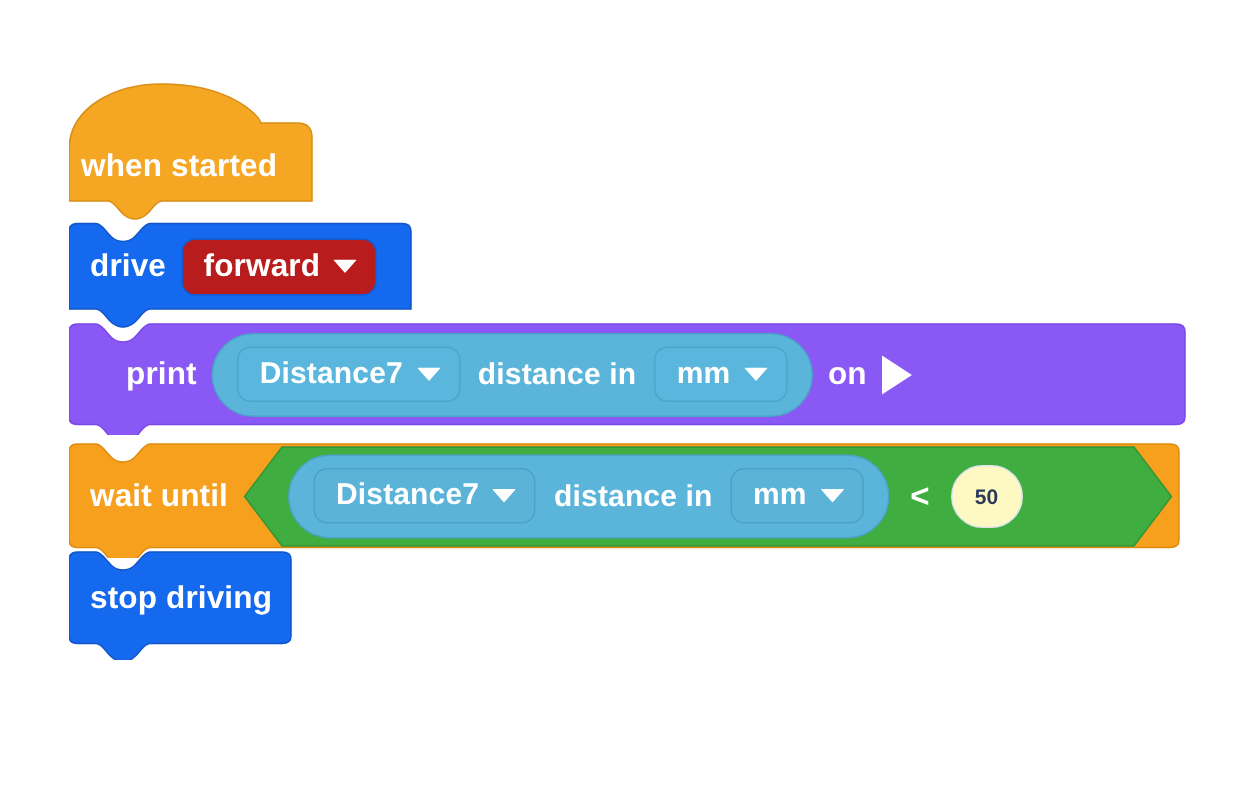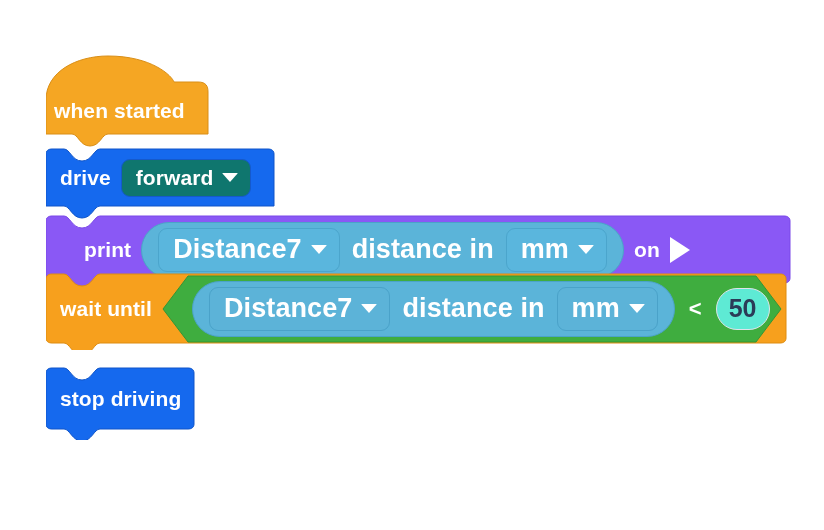--- a/index.html
+++ b/index.html
@@ -34,33 +34,33 @@
     position:absolute;left:0;top:0;height:100%;
     display:flex;align-items:center;gap:10px;
     padding-left:14px;box-sizing:border-box;
   }
 
   
   .blk-drive{left:46px;top:148px;width:230px;height:84px;}
   
   .blk-print{left:46px;top:214px;width:744px;height:72px;}
   
-  .blk-wait{left:46px;top:272px;width:612px;height:74px;}
+  .blk-wait{left:46px;top:294px;width:612px;height:74px;}
   
   .blk-stop{left:46px;top:366px;width:144px;height:70px;}
 
   
   .dd{
     display:inline-flex;align-items:center;gap:9px;
     border-radius:9px;
     padding:7px 12px 8px 14px;
     box-sizing:border-box;
   }
   .dd .lbl{font-size:21px;}
-  .dd-blue{background:#0f766e;border:1px solid #1559cc;}
+  .dd-blue{background:#b91c1c;border:1px solid #1559cc;}
   .dd-purple{background:#8a5cf6;border:1px solid #7a4bec;}
   .dd-lightblue{background:#5ab6dd;border:1px solid #4ba5cc;}
   .dd-lightblue2{background:#5cb3d8;border:1px solid #4aa2c9;}
 
   .caret{
     width:0;height:0;
     border-left:8px solid transparent;
     border-right:8px solid transparent;
     border-top:9px solid #ffffff;
     border-radius:1px;
@@ -69,46 +69,46 @@
 
   
   .reporter{
     display:inline-flex;align-items:center;gap:12px;
     background:#5BB4D9;
     border:1px solid #4ba3c8;
     border-radius:999px;
     height:56px;padding:0 16px;
     box-sizing:border-box;
   }
-  .reporter .lbl{font-size:27px;text-align:center;}
+  .reporter .lbl{font-size:20px;text-align:center;}
 
   
   .hex{
     position:relative;
     display:inline-flex;align-items:center;
     height:68px;
     padding:0 30px;
     box-sizing:border-box;
   }
   .hex .hex-bg{position:absolute;left:0;top:0;}
   .hex .hex-inner{
     position:relative;z-index:2;
     display:inline-flex;align-items:center;gap:14px;
   }
 
   
   .num{
     display:inline-flex;align-items:center;justify-content:center;
-    background:#5eead4;
+    background:#fef9c3;
     border:1px solid #dfe3ea;
     border-radius:999px;
     min-width:48px;height:42px;
     padding:0 12px;
     box-sizing:border-box;
-    color:#2b3b57;font-weight:bold;font-size:25px;
+    color:#2b3b57;font-weight:bold;font-size:14px;
   }
 
   .op{color:#ffffff;font-weight:bold;font-size:22px;}
 
   
   .play{
     width:0;height:0;
     border-top:13px solid transparent;
     border-bottom:13px solid transparent;
     border-left:20px solid #ffffff;

